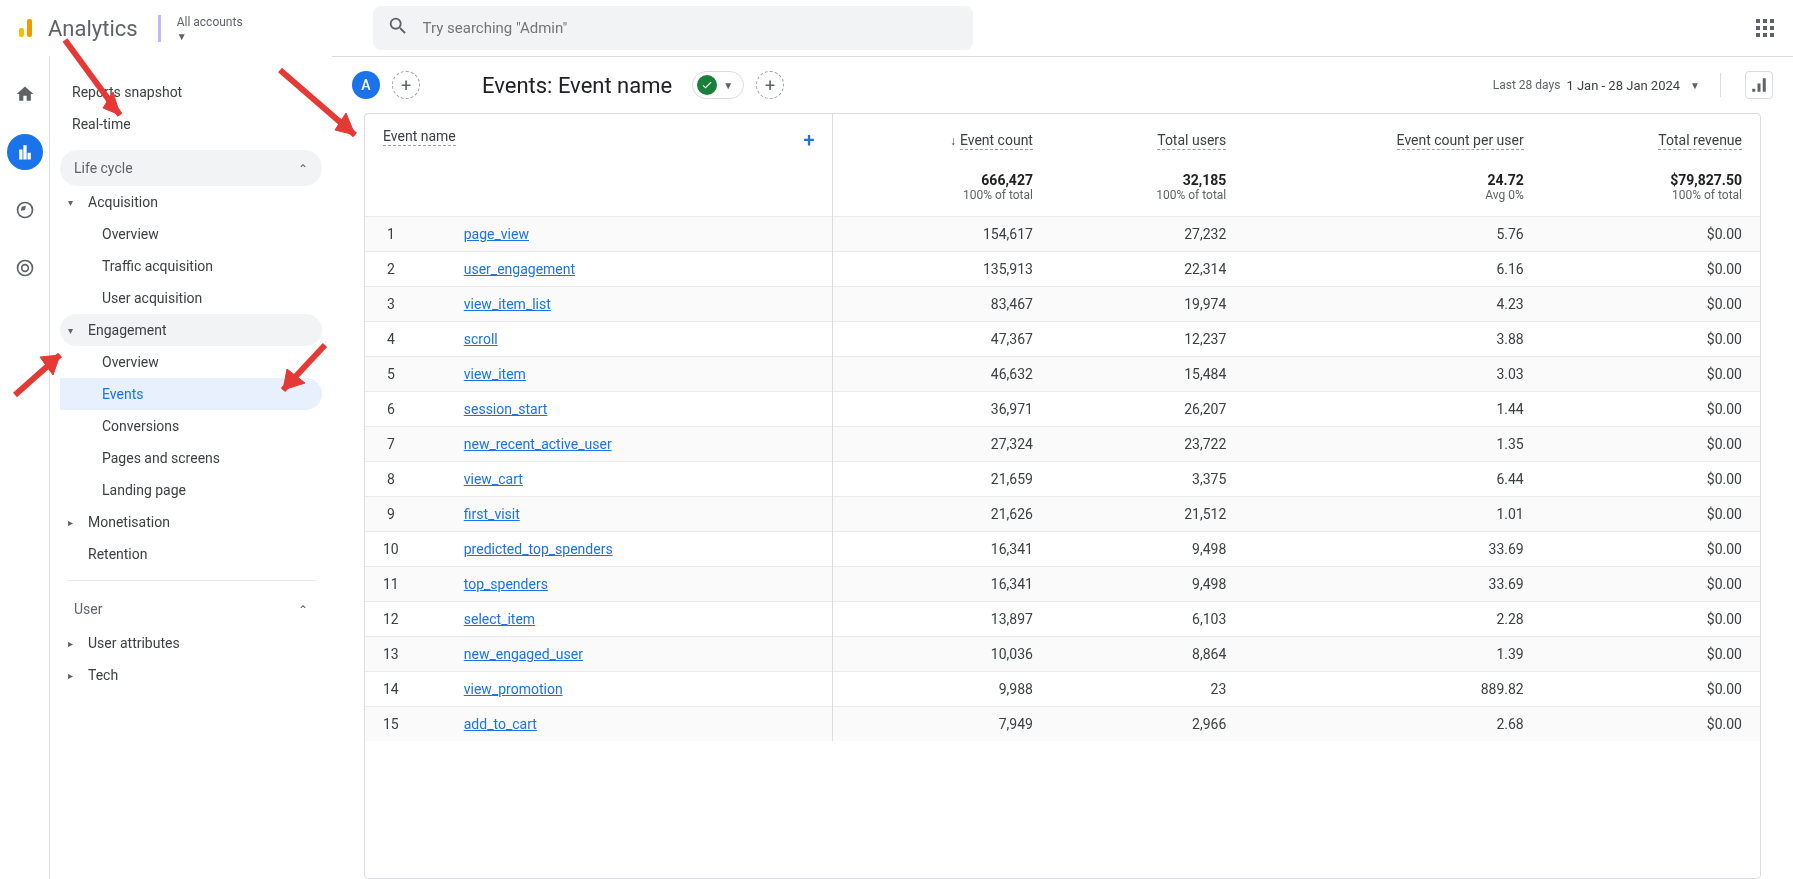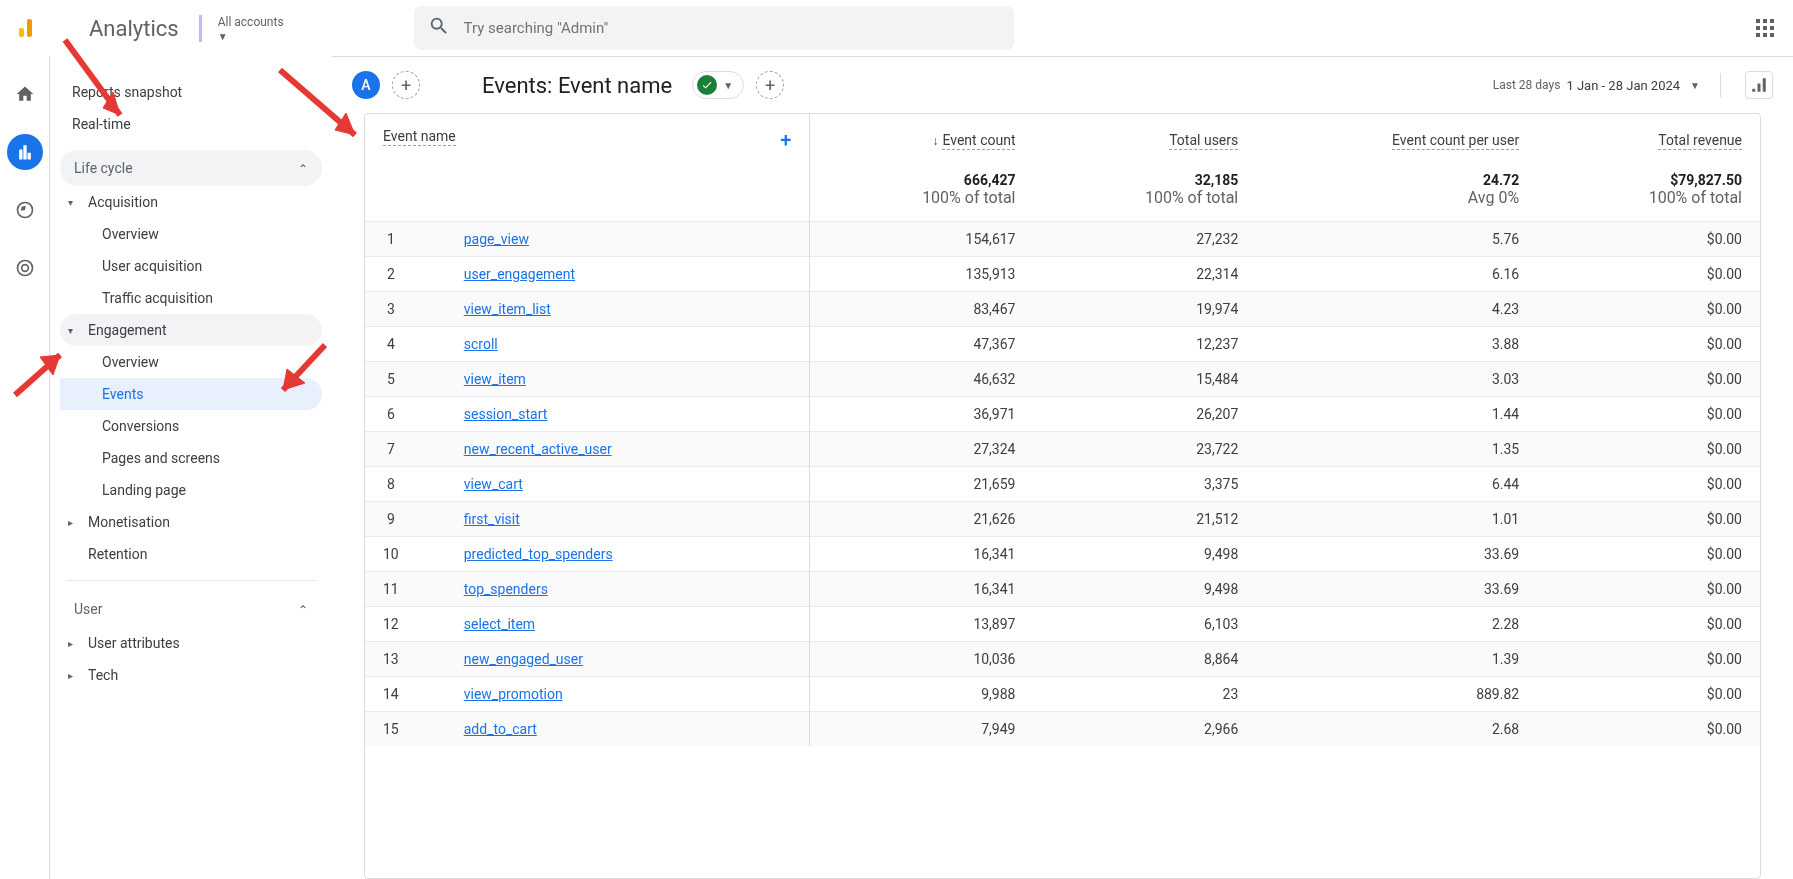--- a/index.html
+++ b/index.html
@@ -1,20 +1,20 @@
 <!DOCTYPE html>
 <html><head>
 <meta charset="utf-8">
 <style>
 * { box-sizing: border-box; margin: 0; padding: 0; font-family: 'Google Sans', Roboto, Arial, sans-serif; }
 body { background: #fff; color: #202124; overflow-x: hidden; }
 
 
 .header { display: flex; align-items: center; height: 56px; padding: 0 16px; }
-.logo-area { display: flex; align-items: center; gap: 41px; }
+.logo-area { display: flex; align-items: center; }
 .logo-icon { width: 24px; height: 24px; margin-right: 8px; }
 .logo-text { font-size: 22px; color: #5f6368; font-weight: 400; }
 .accounts { display: flex; flex-direction: column; align-items: flex-start; margin-left: 20px; padding-left: 16px; border-left: 3px solid #c4b5fd; font-size: 12px; color: #5f6368; cursor: pointer;}
 .accounts .drop { font-size: 10px; color:#5f6368; margin-top:2px;}
 .search-bar { display: flex; align-items: center; background: #f1f3f4; border-radius: 8px; height: 44px; width: 600px; margin-left: 130px; padding: 0 14px; }
 .search-bar svg { fill: #5f6368; width: 22px; height: 22px; margin-right: 14px; }
 .search-bar input { border: none; background: transparent; font-size: 15px; color: #5f6368; outline: none; width: 100%; }
 .apps-icon { margin-left: auto; width: 24px; height: 24px; cursor:pointer; }
 
 
@@ -53,21 +53,21 @@
 
 .table-wrap { margin: 0 32px; border: 1px solid #dadce0; border-radius: 4px; overflow: auto; flex:1; }
 table { width: 100%; border-collapse: collapse; font-size: 14px; }
 th { text-align: right; padding: 14px 18px; font-weight: 400; color: #3c4043; white-space: nowrap; }
 th.name-col { text-align: left; width: 280px; border-right: 1px solid #dadce0; }
 th .und { border-bottom: 1px dashed #9aa0a6; padding-bottom: 1px; }
 th .sort-arrow { font-size: 12px; margin-right:4px; }
 th .plus-blue { color: #1a73e8; font-size: 20px; font-weight:500; float:right; cursor:pointer;}
 .totals td { text-align: right; padding: 6px 18px 14px 18px; }
 .totals .big { font-weight: 700; color:#202124; }
-.totals .sub { font-size: 16px; color: #5f6368; }
+.totals .sub { font-size: 12px; color: #5f6368; }
 .totals td.name-col { border-right: 1px solid #dadce0; }
 tbody tr { border-top: 1px solid #e8eaed; }
 tbody tr:nth-child(odd) { background: #fafafa; }
 tbody tr:nth-child(even) { background: #fff; }
 td { text-align: right; padding: 9px 18px; color: #3c4043; }
 td.idx { text-align: center; width: 50px; }
 td.name-col { text-align: left; border-right: 1px solid #dadce0; }
 td.name-col a { color: #1a73e8; text-decoration: underline; cursor:pointer;padding-left:29px; }
 
 
@@ -144,22 +144,22 @@
     <div style="height:10px"></div>
     <div class="section-head">
       <span>Life cycle</span>
       <span style="font-size:12px">⌃</span>
     </div>
     <div class="group-head">
       <span class="caret">▾</span>
       <span>Acquisition</span>
     </div>
     <div class="sub">Overview</div>
+    <div class="sub">Traffic acquisition</div>
     <div class="sub">User acquisition</div>
-    <div class="sub">Traffic acquisition</div>
     <div class="group-head selected-bg">
       <span class="caret">▾</span>
       <span>Engagement</span>
     </div>
     <div class="sub">Overview</div>
     <div class="sub selected">Events</div>
     <div class="sub">Conversions</div>
     <div class="sub">Pages and screens</div>
     <div class="sub">Landing page</div>
     <div class="group-head">

